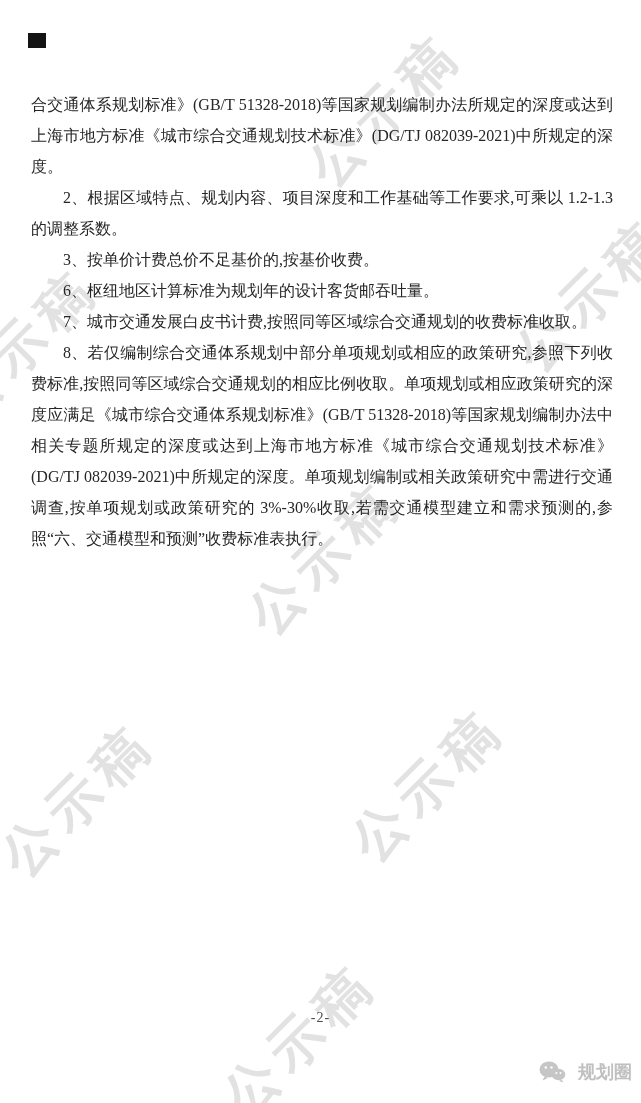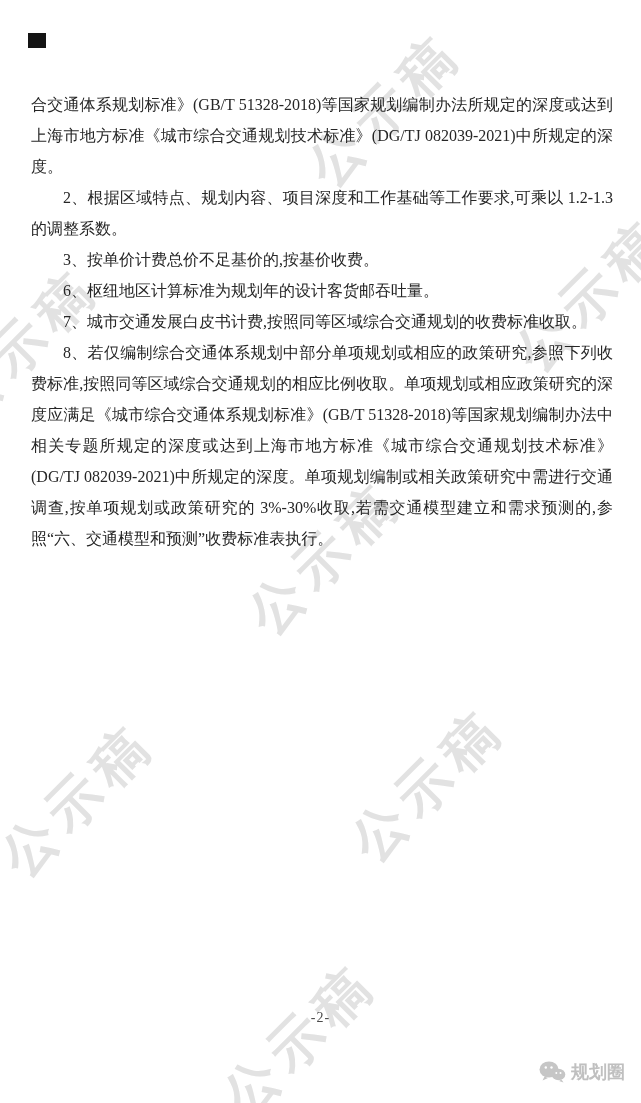--- a/index.html
+++ b/index.html
@@ -67,21 +67,21 @@
     letter-spacing: 1px;
     color: #4a4a4a;
   }
 
   .brand {
     position: absolute;
     left: 538px;
     top: 1060px;
     display: flex;
     align-items: center;
-    gap: 5px;
+    gap: 12px;
     color: #c0c0c0;
     font-family: "Liberation Sans", "DejaVu Sans", sans-serif;
     font-size: 18px;
     font-weight: 700;
   }
   .brand .icon { display: inline-flex; }
 </style>
 </head>
 <body>
 

